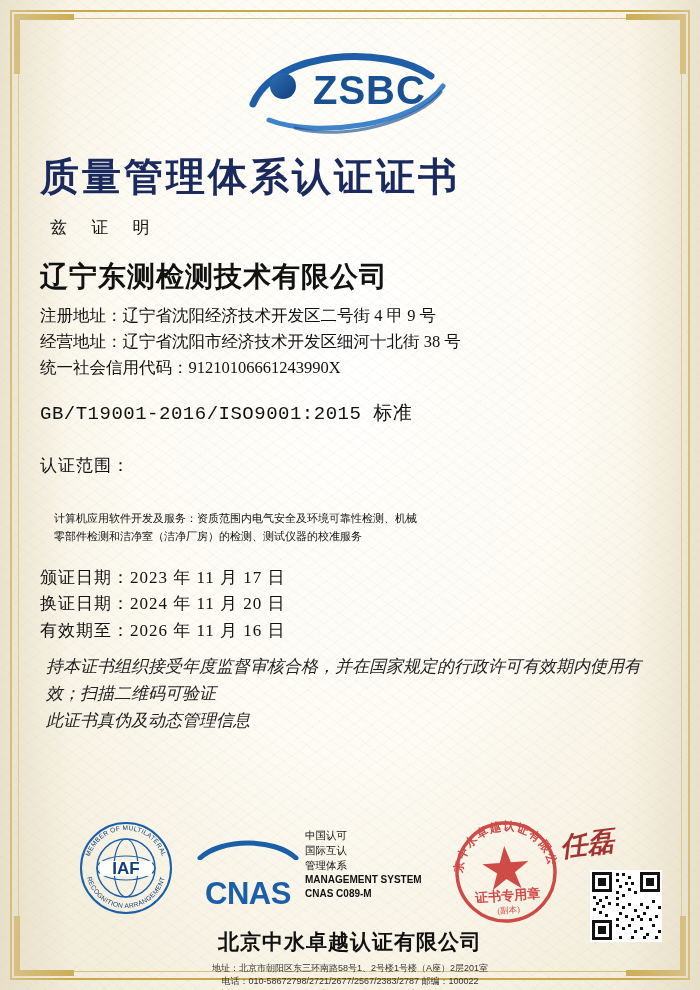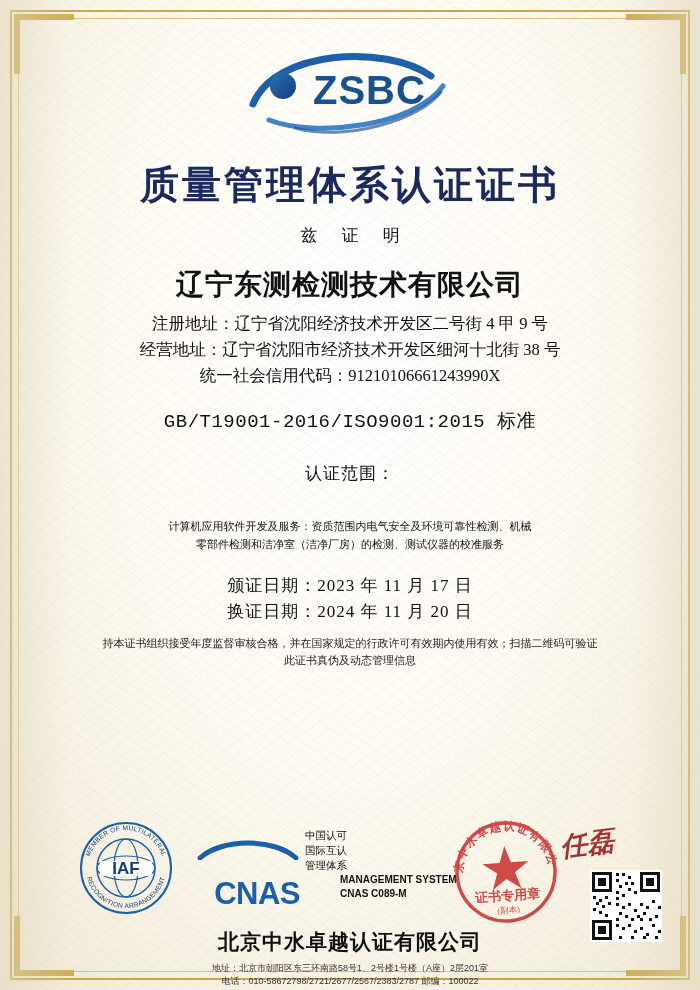--- a/index.html
+++ b/index.html
@@ -48,21 +48,21 @@
   }
   .corner.tl { left: 14px; top: 14px; border-left-width: 6px; border-top-width: 6px; border-color:#cdae58; }
   .corner.tr { right: 14px; top: 14px; border-right-width: 6px; border-top-width: 6px; border-color:#cdae58; }
   .corner.bl { left: 14px; bottom: 14px; border-left-width: 6px; border-bottom-width: 6px; border-color:#cdae58; }
   .corner.br { right: 14px; bottom: 14px; border-right-width: 6px; border-bottom-width: 6px; border-color:#cdae58; }
 
   .content {
     position: relative;
     z-index: 3;
     padding: 38px 40px 0 40px;
-    text-align: center;
+    text-align: left;
   }
 
   
   .logo-wrap {
     height: 112px;
     display: flex;
     align-items: center;
     justify-content: center;
   }
   .logo {
@@ -72,21 +72,21 @@
   }
   .logo svg { display:block; }
 
   
   .title {
     font-family: "Liberation Serif", serif;
     font-size: 39px;
     font-weight: bold;
     letter-spacing: 3px;
     color: #1b2a5c;
-    margin-top: 8px;
+    margin-top: 0;
     text-shadow: 0 1px 0 rgba(255,255,255,.6);
   }
   .cert-no {
     font-size: 18px;
     color: #111;
     margin-top: 13px;
     letter-spacing: 0.5px;
   }
   .hereby {
     font-size: 17px;
@@ -137,65 +137,66 @@
   }
   .dates {
     margin-top: 20px;
     font-size: 17px;
     color: #111;
     line-height: 1.55;
   }
   .dates div { letter-spacing: 1px; font-family: Liberation Serif, serif; }
   .note {
     margin-top: 9px;
-    font-size: 11px;
+    font-size: 17px;
     color: #222;
     line-height: 1.6;
     padding: 0 6px;
+    font-style: italic;
   }
 
   
   .marks {
     position: absolute;
     left: 0; right: 0;
     top: 812px;
     height: 108px;
     z-index: 4;
   }
   .iaf {
     position: absolute;
     left: 78px; top: 8px;
     width: 96px; height: 96px;
   }
   .cnas {
     position: absolute;
     left: 196px; top: 26px;
     width: 104px; height: 60px;
-    text-align: right;
+    text-align: center;
   }
   .cnas-text {
     font-family: "Liberation Sans", sans-serif;
     font-size: 31px;
     font-weight: bold;
     color: #1a5fa8;
     letter-spacing: -0.5px;
     line-height: 1;
     margin-top: 18px;
   }
   .cnas-arc { display:block; }
   .cnas-lines {
     position: absolute;
     left: 305px; top: 16px;
     text-align: left;
     font-family: "Liberation Sans", sans-serif;
     font-size: 10.5px;
     line-height: 1.42;
     color: #111;
   }
-  .cnas-lines .en { font-weight: bold; font-size: 10px; margin-left: 35px; }
+  .cnas-lines .en { font-weight: bold; font-size: 10px; }
   .seal {
     position: absolute;
     left: 446px; top: 0px;
     width: 120px; height: 120px;
   }
   .signature {
     position: absolute;
     left: 560px; top: 14px;
     font-family: "Liberation Serif", serif;
     font-size: 27px;
@@ -294,20 +295,21 @@
 
     <div class="scope-label">认证范围：</div>
     <div class="scope-text">
       <div>计算机应用软件开发及服务：资质范围内电气安全及环境可靠性检测、机械</div>
       <div>零部件检测和洁净室（洁净厂房）的检测、测试仪器的校准服务</div>
     </div>
 
     <div class="dates">
       <div>颁证日期：2023 年 11 月 17 日</div>
       <div>换证日期：2024 年 11 月 20 日</div>
+      <div>有效期至：2026 年 11 月 16 日</div>
     </div>
 
     <div class="note">
       <div>持本证书组织接受年度监督审核合格，并在国家规定的行政许可有效期内使用有效；扫描二维码可验证</div>
       <div>此证书真伪及动态管理信息</div>
     </div>
   </div>
 
   <div class="marks">
 

